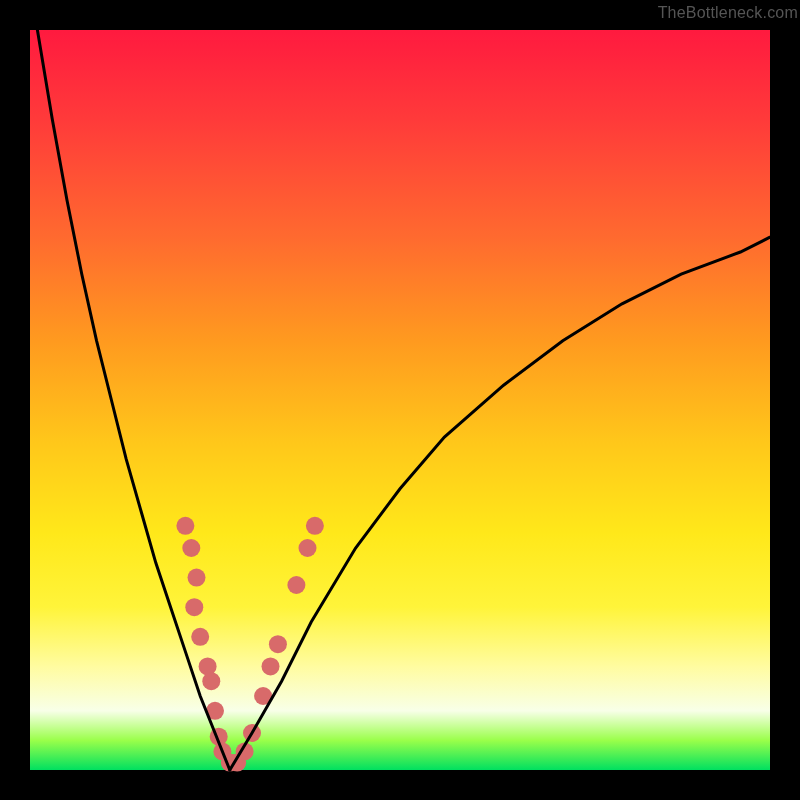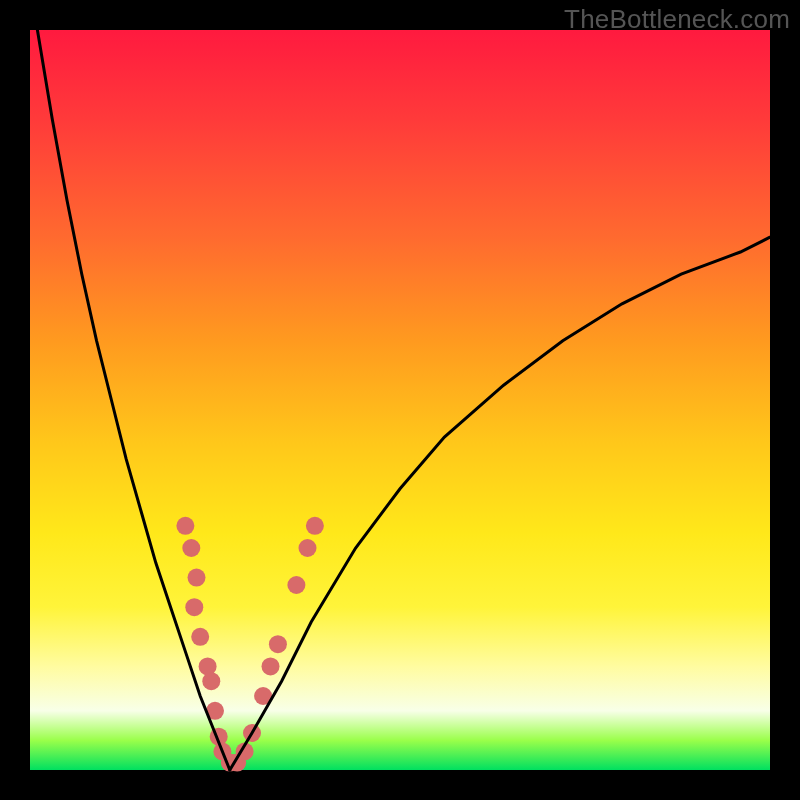--- a/index.html
+++ b/index.html
@@ -37,23 +37,23 @@
       #fff43a 78%,
       #fffca0 86%,
       #f8ffe8 92%,
       #9aff4a 96%,
       #00e060 100%
     );
   }
   .watermark {
     position: absolute;
     top: 4px;
-    right: 10px;
+    right: 2px;
     color: #555;
-    font-size: 26px;
+    font-size: 16px;
     letter-spacing: 0.2px;
     user-select: none;
   }
   svg.curve {
     position: absolute;
     left: 0;
     top: 0;
     width: 740px;
     height: 740px;
     overflow: visible;

